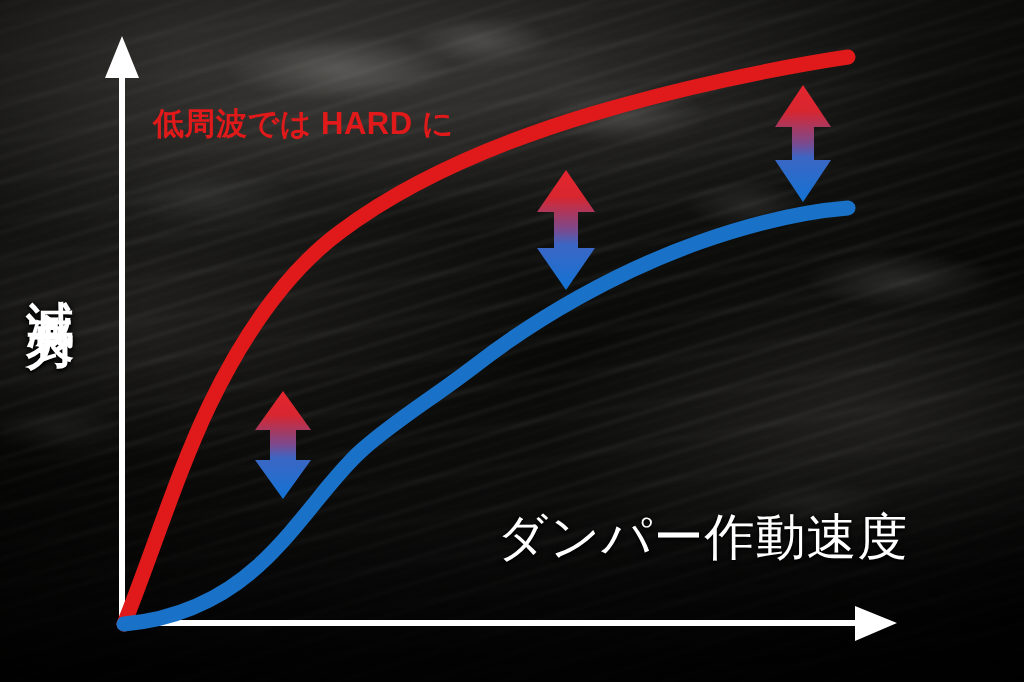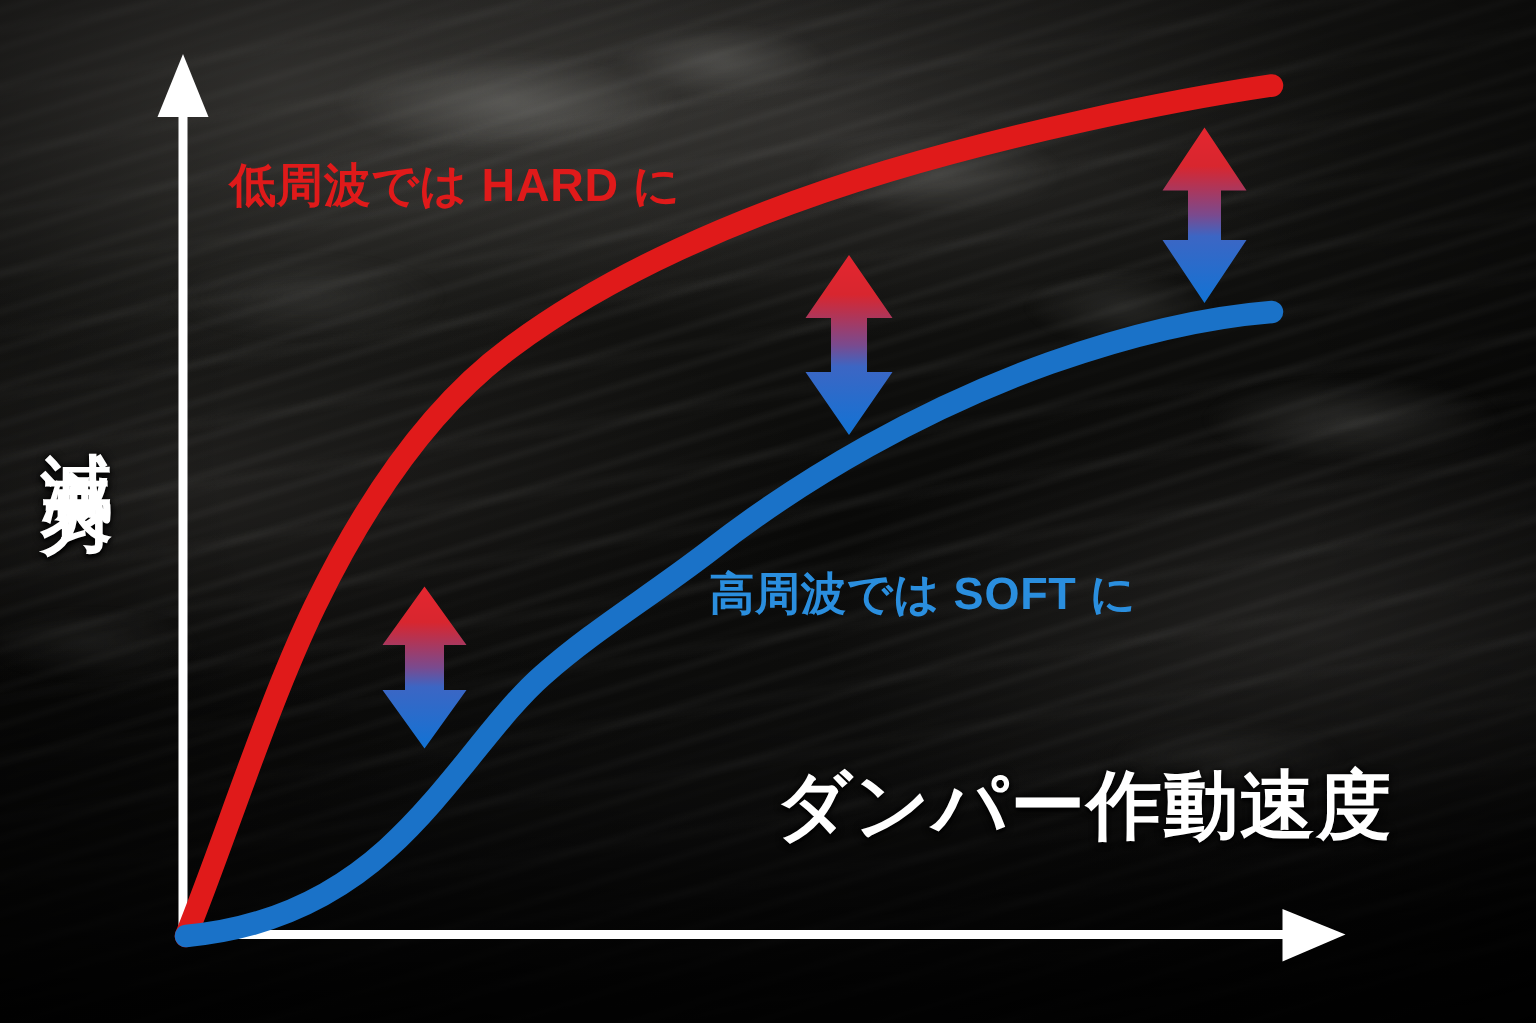--- a/index.html
+++ b/index.html
@@ -109,25 +109,24 @@
     top: 382px;
     font-size: 30px;
     font-weight: 700;
     color: #2a8ede;
     letter-spacing: .5px;
   }
   #label-xaxis {
     left: 497px;
     top: 512px;
     font-size: 50px;
-    font-weight: 700;
+    font-weight: 400;
     color: #ffffff;
     letter-spacing: 1px;
     text-shadow: 0 0 6px rgba(0,0,0,.85), 0 2px 3px rgba(0,0,0,.9);
-    margin-left: 20px;
   }
   #label-yaxis {
     left: 26px;
     top: 262px;
     font-size: 48px;
     font-weight: 700;
     color: #ffffff;
     writing-mode: vertical-rl;
     text-orientation: upright;
     letter-spacing: 11px;
@@ -196,20 +195,19 @@
 
     <polygon fill="url(#grad-rb)" points="283,391 311,430 296,430 296,460 311,460 283,499 255,460 270,460 270,430 255,430"></polygon>
 
     <polygon fill="url(#grad-rb)" points="566,170 595,212 578,212 578,248 595,248 566,290 537,248 554,248 554,212 537,212"></polygon>
 
     <polygon fill="url(#grad-rb)" points="803,85 831,127 814,127 814,160 831,160 803,202 775,160 792,160 792,127 775,127"></polygon>
   </svg>
 
   <div class="label" id="label-hard">低周波では HARD に</div>
 
-  <div class="label" id="label-soft">高周波では SOFT に</div>
 
   <div class="label" id="label-xaxis">ダンパー作動速度</div>
 
   <div class="label" id="label-yaxis">減衰力</div>
 
 
 </div>
 
 </body></html>

